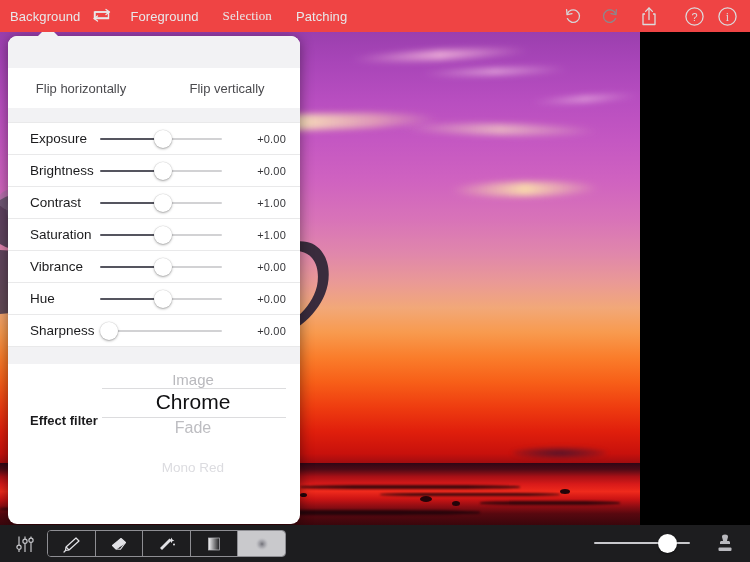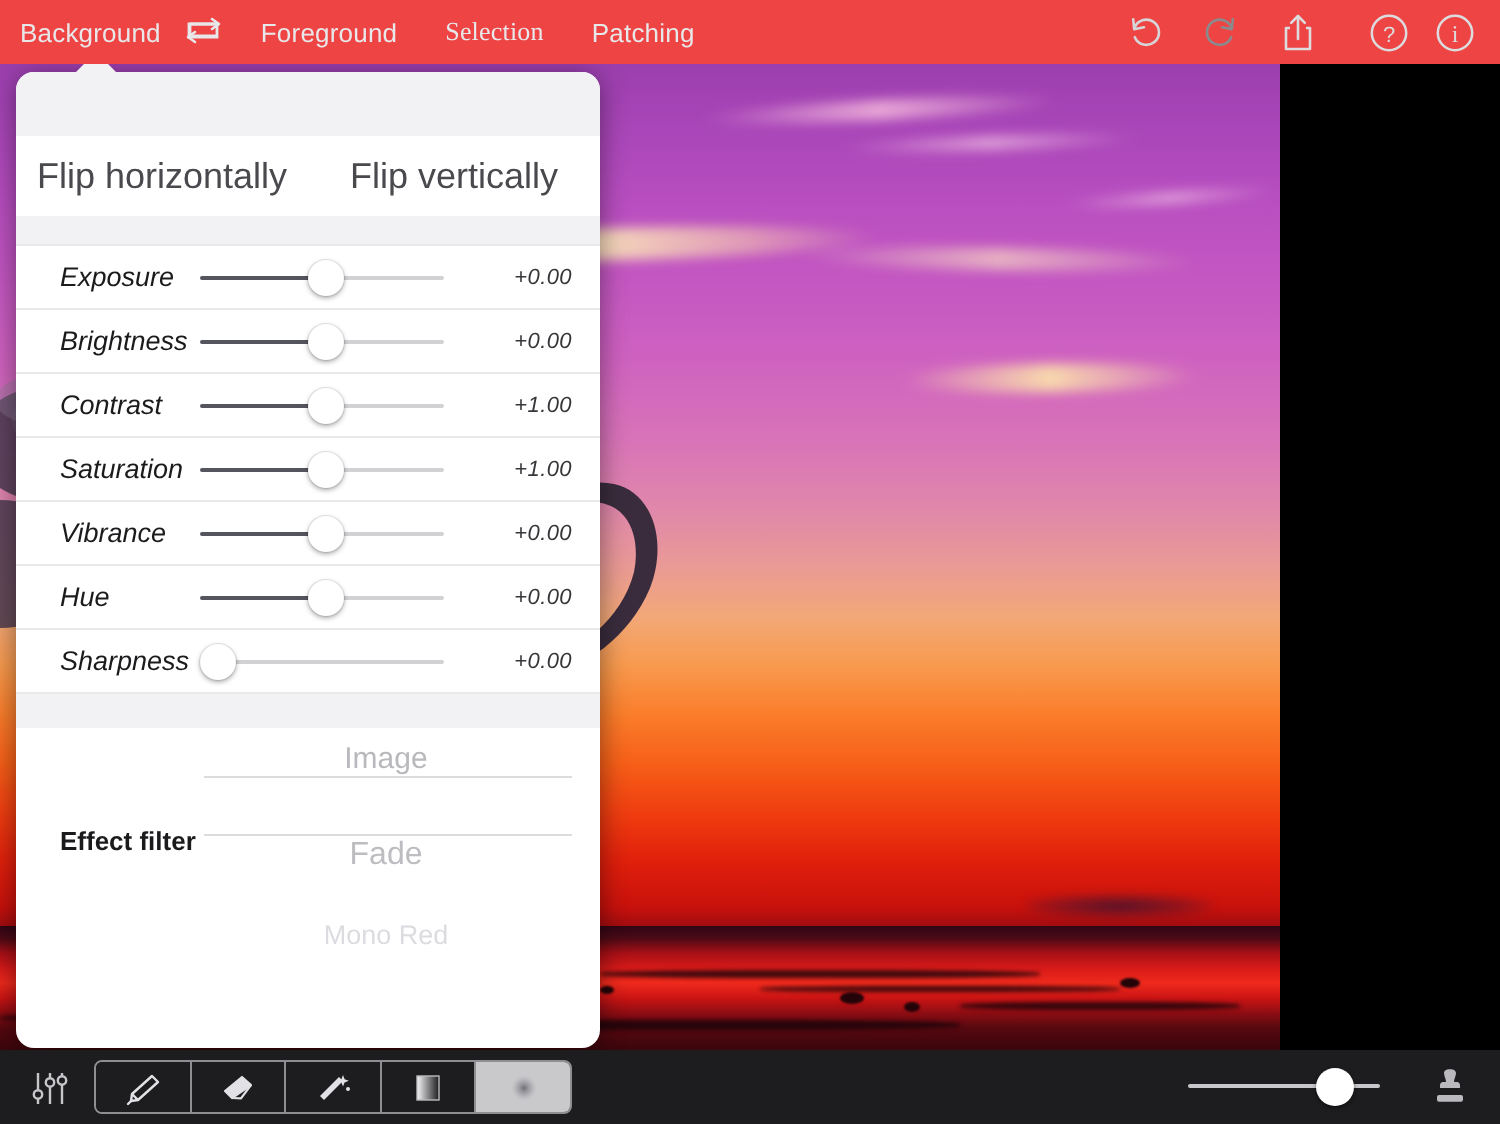--- a/index.html
+++ b/index.html
@@ -116,26 +116,26 @@
     z-index:31;
   }
   .panel-topgap{ height:18px; background:#f2f2f4; }
   .row-button{
     height:40px; background:#fff; display:flex; align-items:center; justify-content:center;
     font-size:13px; color:#6f6f73; cursor:default;
   }
   .gap{ height:14px; background:#f2f2f4; }
   .flip-row{ height:40px; background:#fff; display:flex; }
   .flip-cell{ flex:1; display:flex; align-items:center; justify-content:center;
-    font-size:18px; color:#4a4a4e; cursor:default; }
+    font-size:13px; color:#4a4a4e; cursor:default; }
 
   
   .slider-row{
     height:32px; background:#fff; display:flex; align-items:center;
-    border-top:1px solid #e9e9ea; position:relative;font-style:italic;
+    border-top:1px solid #e9e9ea; position:relative;
   }
   .slider-label{ width:92px; padding-left:22px; font-size:13.5px; color:#1b1b1d; }
   .slider-wrap{ position:relative; width:122px; height:32px; }
   .track{ position:absolute; top:15px; height:2px; border-radius:1px; }
   .track-left{ left:0; background:#55555f; }
   .track-right{ right:0; background:#d2d2d4; }
   .knob{
     position:absolute; top:7px; width:18px; height:18px; border-radius:50%;
     background:#fff; box-shadow:0 1px 2.5px rgba(0,0,0,.35), 0 0 0 .5px rgba(0,0,0,.08);
   }
@@ -413,20 +413,21 @@
   </div>
 
   <div class="picker-gap"></div>
 
   <div id="picker-block">
     <div id="picker-label">Effect filter</div>
     <div id="picker-wheel">
       <div class="pick-line" id="pick-line-top"></div>
       <div class="pick-line" id="pick-line-bot"></div>
       <div class="pick" id="pick-0">Image</div>
+      <div class="pick" id="pick-1">Chrome</div>
       <div class="pick" id="pick-2">Fade</div>
       <div class="pick" id="pick-4">Mono Red</div>
     </div>
   </div>
 </div>
 
 <div id="bottombar">
   <div id="adjust-icon-btn">
     <svg width="22" height="22" viewBox="0 0 22 22">
       <g stroke="#c6c6ca" stroke-width="1.2" fill="none">

